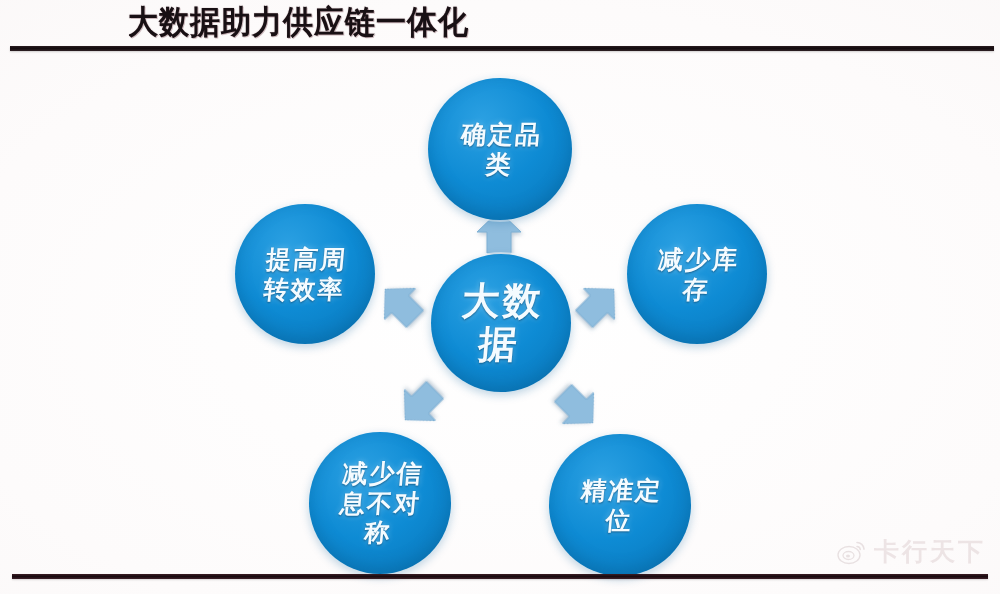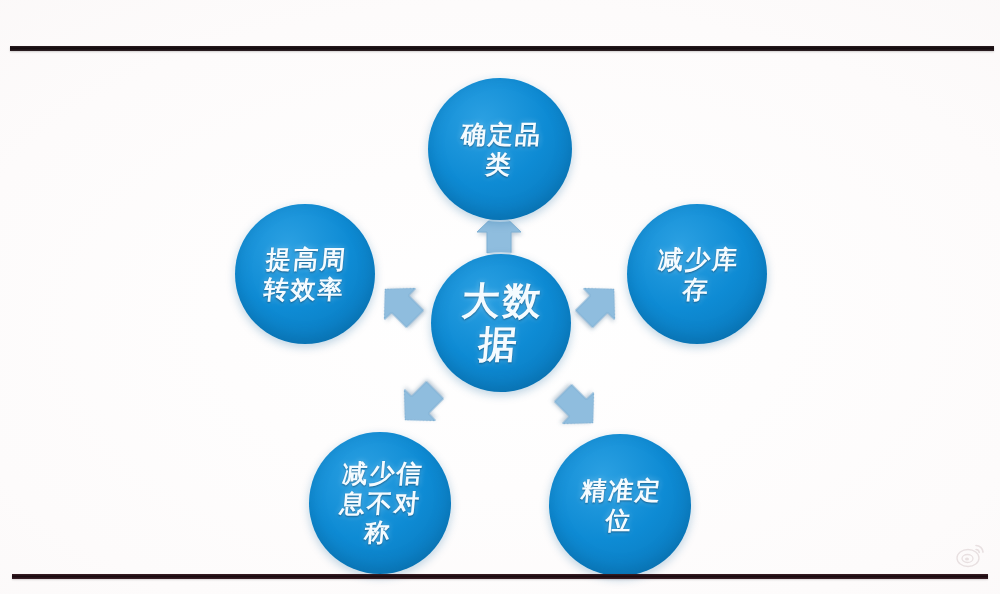--- a/index.html
+++ b/index.html
@@ -194,20 +194,23 @@
     letter-spacing: 3px;
     color: #d8c6c8;
     white-space: nowrap;
   }
 </style>
 </head>
 <body>
 
 <div class="slide">
 
+  <div class="title-zone">
+    <div class="slide-title">大数据助力供应链一体化</div>
+  </div>
   <div class="rule-top"></div>
 
   <div class="diagram">
 
     <div class="arrow arrow-up">
       <svg viewBox="0 0 52 52" xmlns="http://www.w3.org/2000/svg">
         <path d="M26 5 L48 26 L38 26 L38 47 L14 47 L14 26 L4 26 Z" fill="#8fbdde" stroke="#7fb0d4" stroke-width="1" stroke-linejoin="round"></path>
       </svg>
     </div>
     <div class="arrow arrow-left">
@@ -266,16 +269,17 @@
   <div class="watermark">
     <span class="wm-logo">
       <svg viewBox="0 0 30 26" xmlns="http://www.w3.org/2000/svg">
         <ellipse cx="12" cy="16" rx="11" ry="8.5" fill="none" stroke="#cdbdbf" stroke-width="1.4"></ellipse>
         <ellipse cx="11.5" cy="16.5" rx="5.5" ry="4" fill="none" stroke="#cdbdbf" stroke-width="1.3"></ellipse>
         <ellipse cx="11" cy="17" rx="2" ry="1.6" fill="#cdbdbf"></ellipse>
         <path d="M20 3.5 a7 7 0 0 1 7 6.6" fill="none" stroke="#cdbdbf" stroke-width="1.6" stroke-linecap="round"></path>
         <path d="M20 7.5 a3.4 3.4 0 0 1 3.3 3.1" fill="none" stroke="#cdbdbf" stroke-width="1.5" stroke-linecap="round"></path>
       </svg>
     </span>
+    <span class="wm-text">卡行天下</span>
   </div>
 
   <div class="rule-bottom"></div>
 </div>
 
 </body></html>

